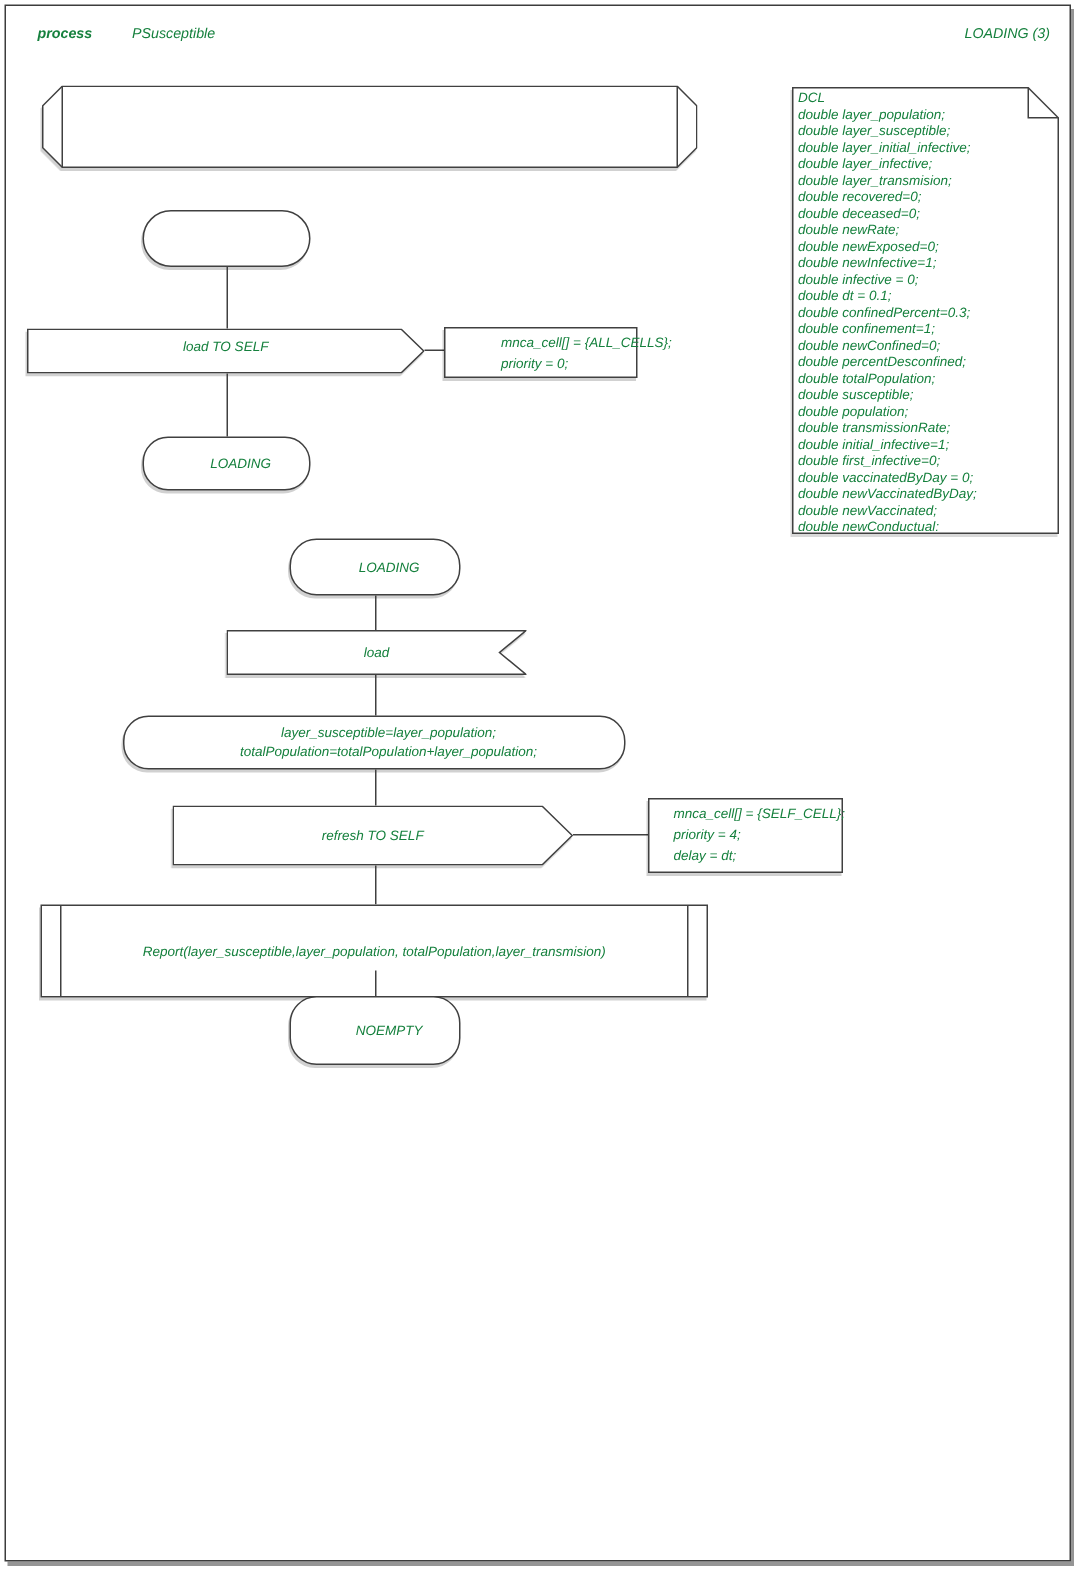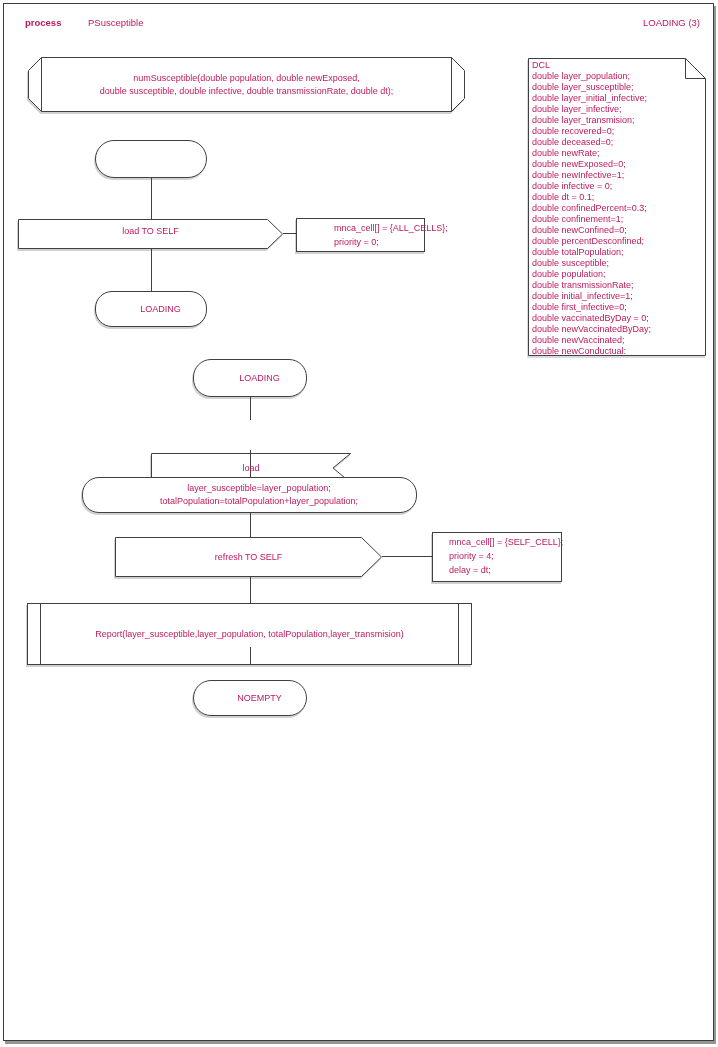--- a/index.html
+++ b/index.html
@@ -3,22 +3,23 @@
 <meta charset="utf-8">
 <style>
   * { box-sizing: border-box; margin: 0; padding: 0; }
   html,body { background:#ffffff; }
   .page {
     position: relative;
     width: 718px;
     height: 1047px;
     background: #ffffff;
     font-family: "Liberation Sans", sans-serif;
-    color: #be185d;
+    color: #15803d;
     overflow: hidden;
+    font-style: italic;
   }
   .frame {
     position: absolute;
     left: 3px; top: 3px;
     width: 711px; height: 1038px;
     border: 1.5px solid #3c3c3c;
     box-shadow: 2px 3px 0 rgba(130,130,130,0.85);
     background: #fff;
   }
   .hdr-text { position: absolute; font-size: 9.5px; white-space: nowrap; }
@@ -92,24 +93,20 @@
   <span class="hdr-text hdr-kind">process</span>
   <span class="hdr-text hdr-name">PSusceptible</span>
   <span class="hdr-text hdr-page">LOADING (3)</span>
 
   <div class="shape svgwrap" style="left:28px; top:57px; width:437px; height:55px;">
     <svg width="437" height="55" viewBox="0 0 437 55">
       <path d="M13.5,0.5 H423.5 L436.5,13.5 V41.5 L423.5,54.5 H13.5 L0.5,41.5 V13.5 Z" fill="#ffffff" stroke="#404040" stroke-width="1"></path>
       <line x1="13.5" y1="0.5" x2="13.5" y2="54.5" stroke="#404040" stroke-width="1"></line>
       <line x1="423.5" y1="0.5" x2="423.5" y2="54.5" stroke="#404040" stroke-width="1"></line>
     </svg>
-    <div class="lbl">
-        <div class="tline">numSusceptible(double population, double newExposed,</div>
-        <div class="tline">double susceptible, double infective, double transmissionRate, double dt);</div>
-      </div>
   </div>
 
   <div class="dcl">
     <svg width="178" height="298" viewBox="0 0 178 298">
       <path d="M0.5,0.5 H157.5 L177.5,20.5 V297.5 H0.5 Z" fill="#ffffff" stroke="#404040" stroke-width="1"></path>
       <path d="M157.5,0.5 V20.5 H177.5" fill="none" stroke="#404040" stroke-width="1"></path>
     </svg>
     <div class="dcl-text">
         <div class="dcl-line">DCL</div>
         <div class="dcl-line">double layer_population;</div>
@@ -168,21 +165,21 @@
   <div class="shape state shadowed" style="left:95px; top:291px; width:112px; height:36px; border-radius:17px;">
     <span>LOADING</span>
   </div>
 
   <div class="shape state shadowed" style="left:193px; top:359px; width:114px; height:38px; border-radius:18px;">
     <span>LOADING</span>
   </div>
 
   <div class="conn v" style="left:250px; top:397px; height:23px;"></div>
 
-  <div class="shape svgwrap" style="left:151px; top:420px; width:200px; height:30px;margin-top:33px;">
+  <div class="shape svgwrap" style="left:151px; top:420px; width:200px; height:30px;">
     <svg width="200" height="30" viewBox="0 0 200 30">
       <path d="M0.5,0.5 H199.5 L182,15 L199.5,29.5 H0.5 Z" fill="#ffffff" stroke="#404040" stroke-width="1"></path>
     </svg>
     <div class="lbl">load</div>
   </div>
 
   <div class="conn v" style="left:250px; top:450px; height:27px;"></div>
 
   <div class="shape boxed shadowed" style="left:82px; top:477px; width:335px; height:36px;border-radius:17px;">
     <div class="lbl">
@@ -213,16 +210,16 @@
   <div class="conn v" style="left:250px; top:577px; height:26px;"></div>
 
   <div class="shape boxed shadowed proc-call" style="left:27px; top:603px; width:445px; height:62px;">
     <div class="dbar l"></div>
     <div class="dbar r"></div>
     <div class="lbl">Report(layer_susceptible,layer_population, totalPopulation,layer_transmision)</div>
   </div>
 
   <div class="conn v" style="left:250px; top:647px; height:17px;"></div>
 
-  <div class="shape state shadowed" style="left:193px; top:664px; width:114px; height:36px; border-radius:18px;margin-top:16px;">
+  <div class="shape state shadowed" style="left:193px; top:664px; width:114px; height:46px; border-radius:18px;">
     <span>NOEMPTY</span>
   </div>
 </div>
 
 </body></html>

